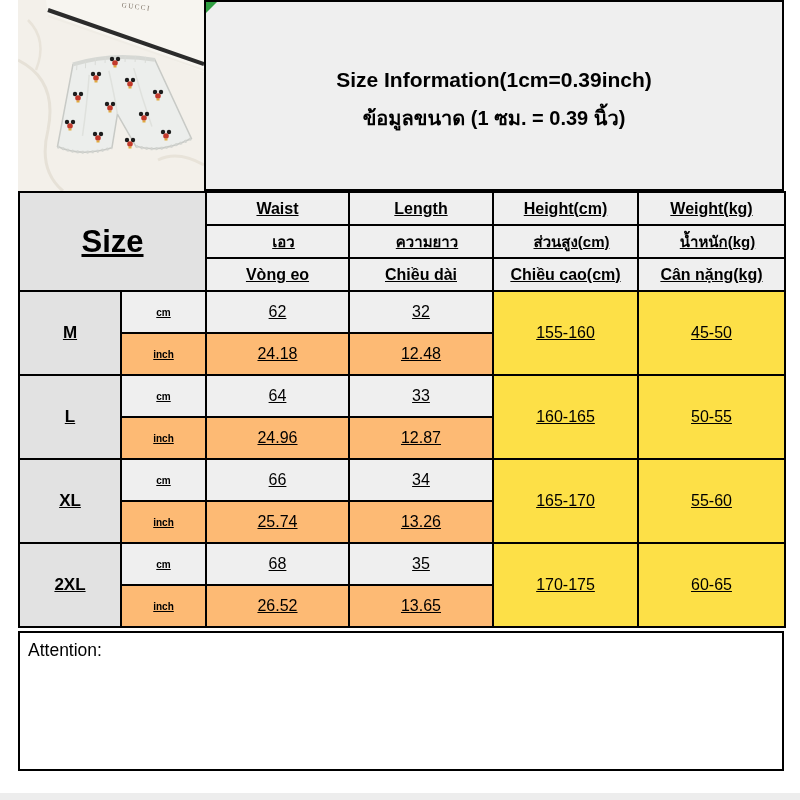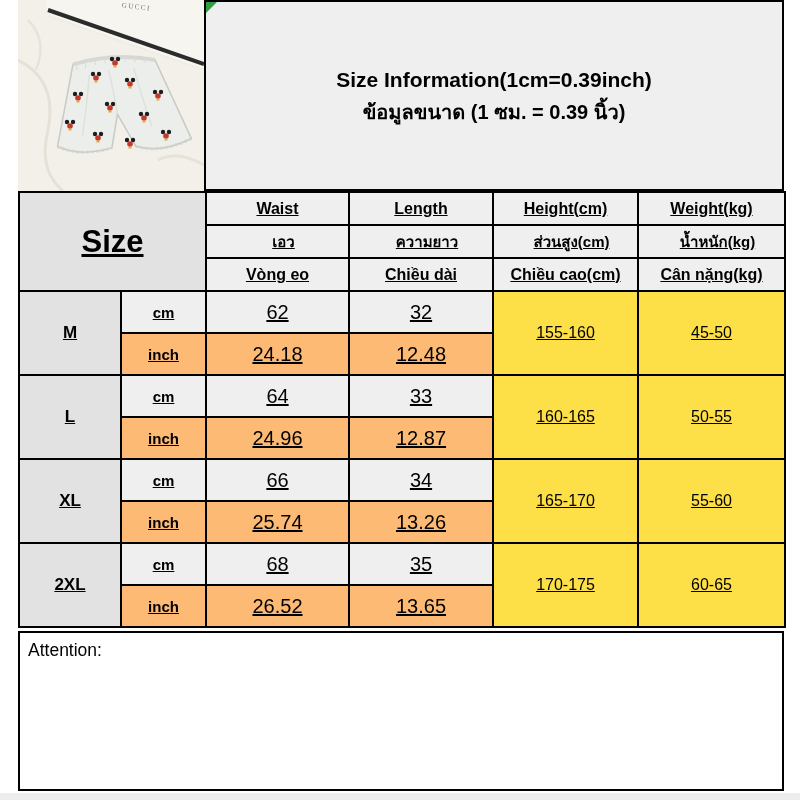--- a/index.html
+++ b/index.html
@@ -8,43 +8,43 @@
 
   
   .top-band { position:absolute; left:18px; top:0; width:766px; height:191px; display:flex; }
   .photo { width:186px; height:191px; position:relative; flex:0 0 186px; }
   .photo svg { display:block; width:100%; height:100%; }
 
   .title-box { flex:1; background:#efefef; border:2px solid #000; position:relative;
                display:flex; flex-direction:column; justify-content:center; align-items:center; }
   .corner-triangle { position:absolute; left:0; top:0; width:0; height:0;
                      border-top:11px solid #2f9e41; border-right:11px solid transparent; }
-  .title-line { font-weight:bold; text-align:center; line-height:33px; }
+  .title-line { font-weight:bold; text-align:center; line-height:33px;margin-top:6px; }
   .title-en { font-size:21px; }
   .title-th { font-size:20px; }
   .title-vi { font-size:21px; }
 
   
   table.size-table { position:absolute; left:18px; top:191px; width:766px;
                      border-collapse:collapse; table-layout:fixed; }
   table.size-table th, table.size-table td { border:2px solid #000; text-align:center; vertical-align:middle; padding:0;text-decoration:underline; }
   table.size-table thead tr { height:33px; }
   table.size-table tbody tr { height:42px; }
   th.col-head { background:#efefef; font-weight:bold; font-size:16px; }
   tr.row-th th.col-head { font-size:15px;padding-left:12px; }
   th.corner { background:#e2e2e2; font-weight:bold; font-size:31px; }
   td.size-label { background:#e2e2e2; font-weight:bold; font-size:17px; }
-  td.unit { font-weight:bold; font-size:15px; }
+  td.unit { font-weight:bold; font-size:10px; }
   tr.cm-row td.unit, tr.cm-row td.val { background:#efefef; }
   tr.inch-row td.unit, tr.inch-row td.val { background:#fdba74; }
-  td.val { font-size:20px; font-weight:normal; }
+  td.val { font-size:16px; font-weight:normal; }
   td.range { background:#fde047; font-size:16px; }
 
   
-  .attention-box { position:absolute; left:18px; top:631px; width:766px; height:160px;
+  .attention-box { position:absolute; left:18px; top:631px; width:766px; height:140px;
                    background:#fff; border:2px solid #000; padding:4px 8px;
                    font-size:17.5px; line-height:27px; }
   .bottom-strip { position:absolute; left:0; bottom:0; width:800px; height:7px; background:#ededed; }
 </style>
 </head>
 <body>
 
 <div class="canvas">
 
   <div class="top-band">

